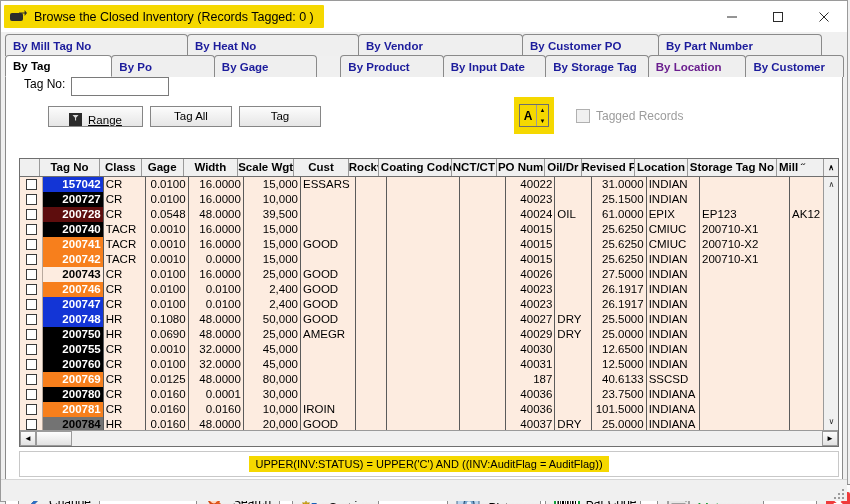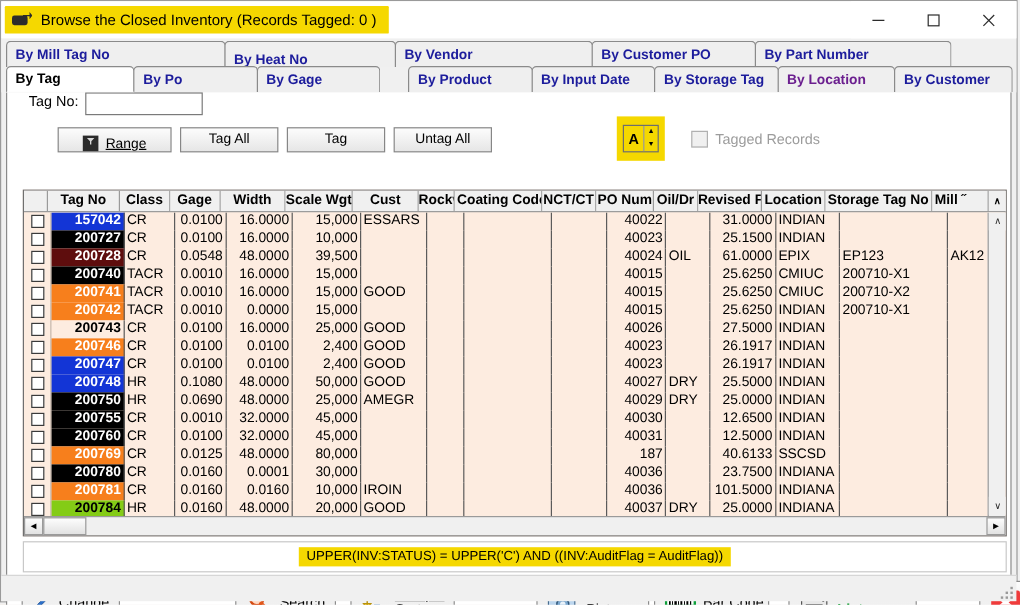--- a/index.html
+++ b/index.html
@@ -208,21 +208,21 @@
           </svg>
       </div>
     </div>
   </div>
 
   <div class="tabs-area">
     <div class="tabrow" id="tabrow1">
         <div class="tab" style="width: 183px;">
           <span>By Mill Tag No</span>
         </div>
-        <div class="tab" style="width: 143px; align-items: flex-end;">
+        <div class="tab" style="width: 172px;">
           <span>By Heat No</span>
         </div>
         <div class="tab" style="width: 165px;">
           <span>By Vendor</span>
         </div>
         <div class="tab" style="width: 137px;">
           <span>By Customer PO</span>
         </div>
         <div class="tab" style="width: 164px;">
           <span>By Part Number</span>
@@ -266,23 +266,20 @@
     <div class="toolrow2">
       <div class="tbtn tbtn-range">
         <span class="mini-icon range-ic"></span>
         <span class="ul">Range</span>
       </div>
       <div class="tbtn tbtn-tagall">
         <span>Tag All</span>
       </div>
       <div class="tbtn tbtn-tag">
         <span>Tag</span>
-      </div>
-      <div class="tbtn tbtn-untagall">
-        <span>Untag All</span>
       </div>
 
       <div class="spin-wrap">
         <div class="spin">
           <span class="val">A</span>
           <span class="arrows">
             <div>▲</div>
             <div>▼</div>
           </span>
         </div>
@@ -632,21 +629,21 @@
             <div class="cell solid" style="width: 40px;"></div>
             <div class="cell num solid" style="width: 59px;">101.5000</div>
             <div class="cell solid" style="width: 58px;">INDIANA</div>
             <div class="cell solid" style="width: 98px;"></div>
             <div class="cell" style="width: 52px;"></div>
           </div>
           <div class="row">
             <div class="cell-chk">
               <span class="cbox"></span>
             </div>
-            <div class="cell num solid tagcell" style="width: 66px; background: #84cc16; color: rgb(0, 0, 0);">200784</div>
+            <div class="cell num solid tagcell" style="width: 66px; background: #737373; color: rgb(0, 0, 0);">200784</div>
             <div class="cell solid" style="width: 46px;">HR</div>
             <div class="cell num solid" style="width: 46px;">0.0160</div>
             <div class="cell num solid" style="width: 60px;">48.0000</div>
             <div class="cell num solid" style="width: 62px;">20,000</div>
             <div class="cell solid" style="width: 60px;">GOOD</div>
             <div class="cell solid" style="width: 33px;"></div>
             <div class="cell solid" style="width: 80px;"></div>
             <div class="cell solid" style="width: 50px;"></div>
             <div class="cell num solid" style="width: 53px;">40037</div>
             <div class="cell solid" style="width: 40px;">DRY</div>

